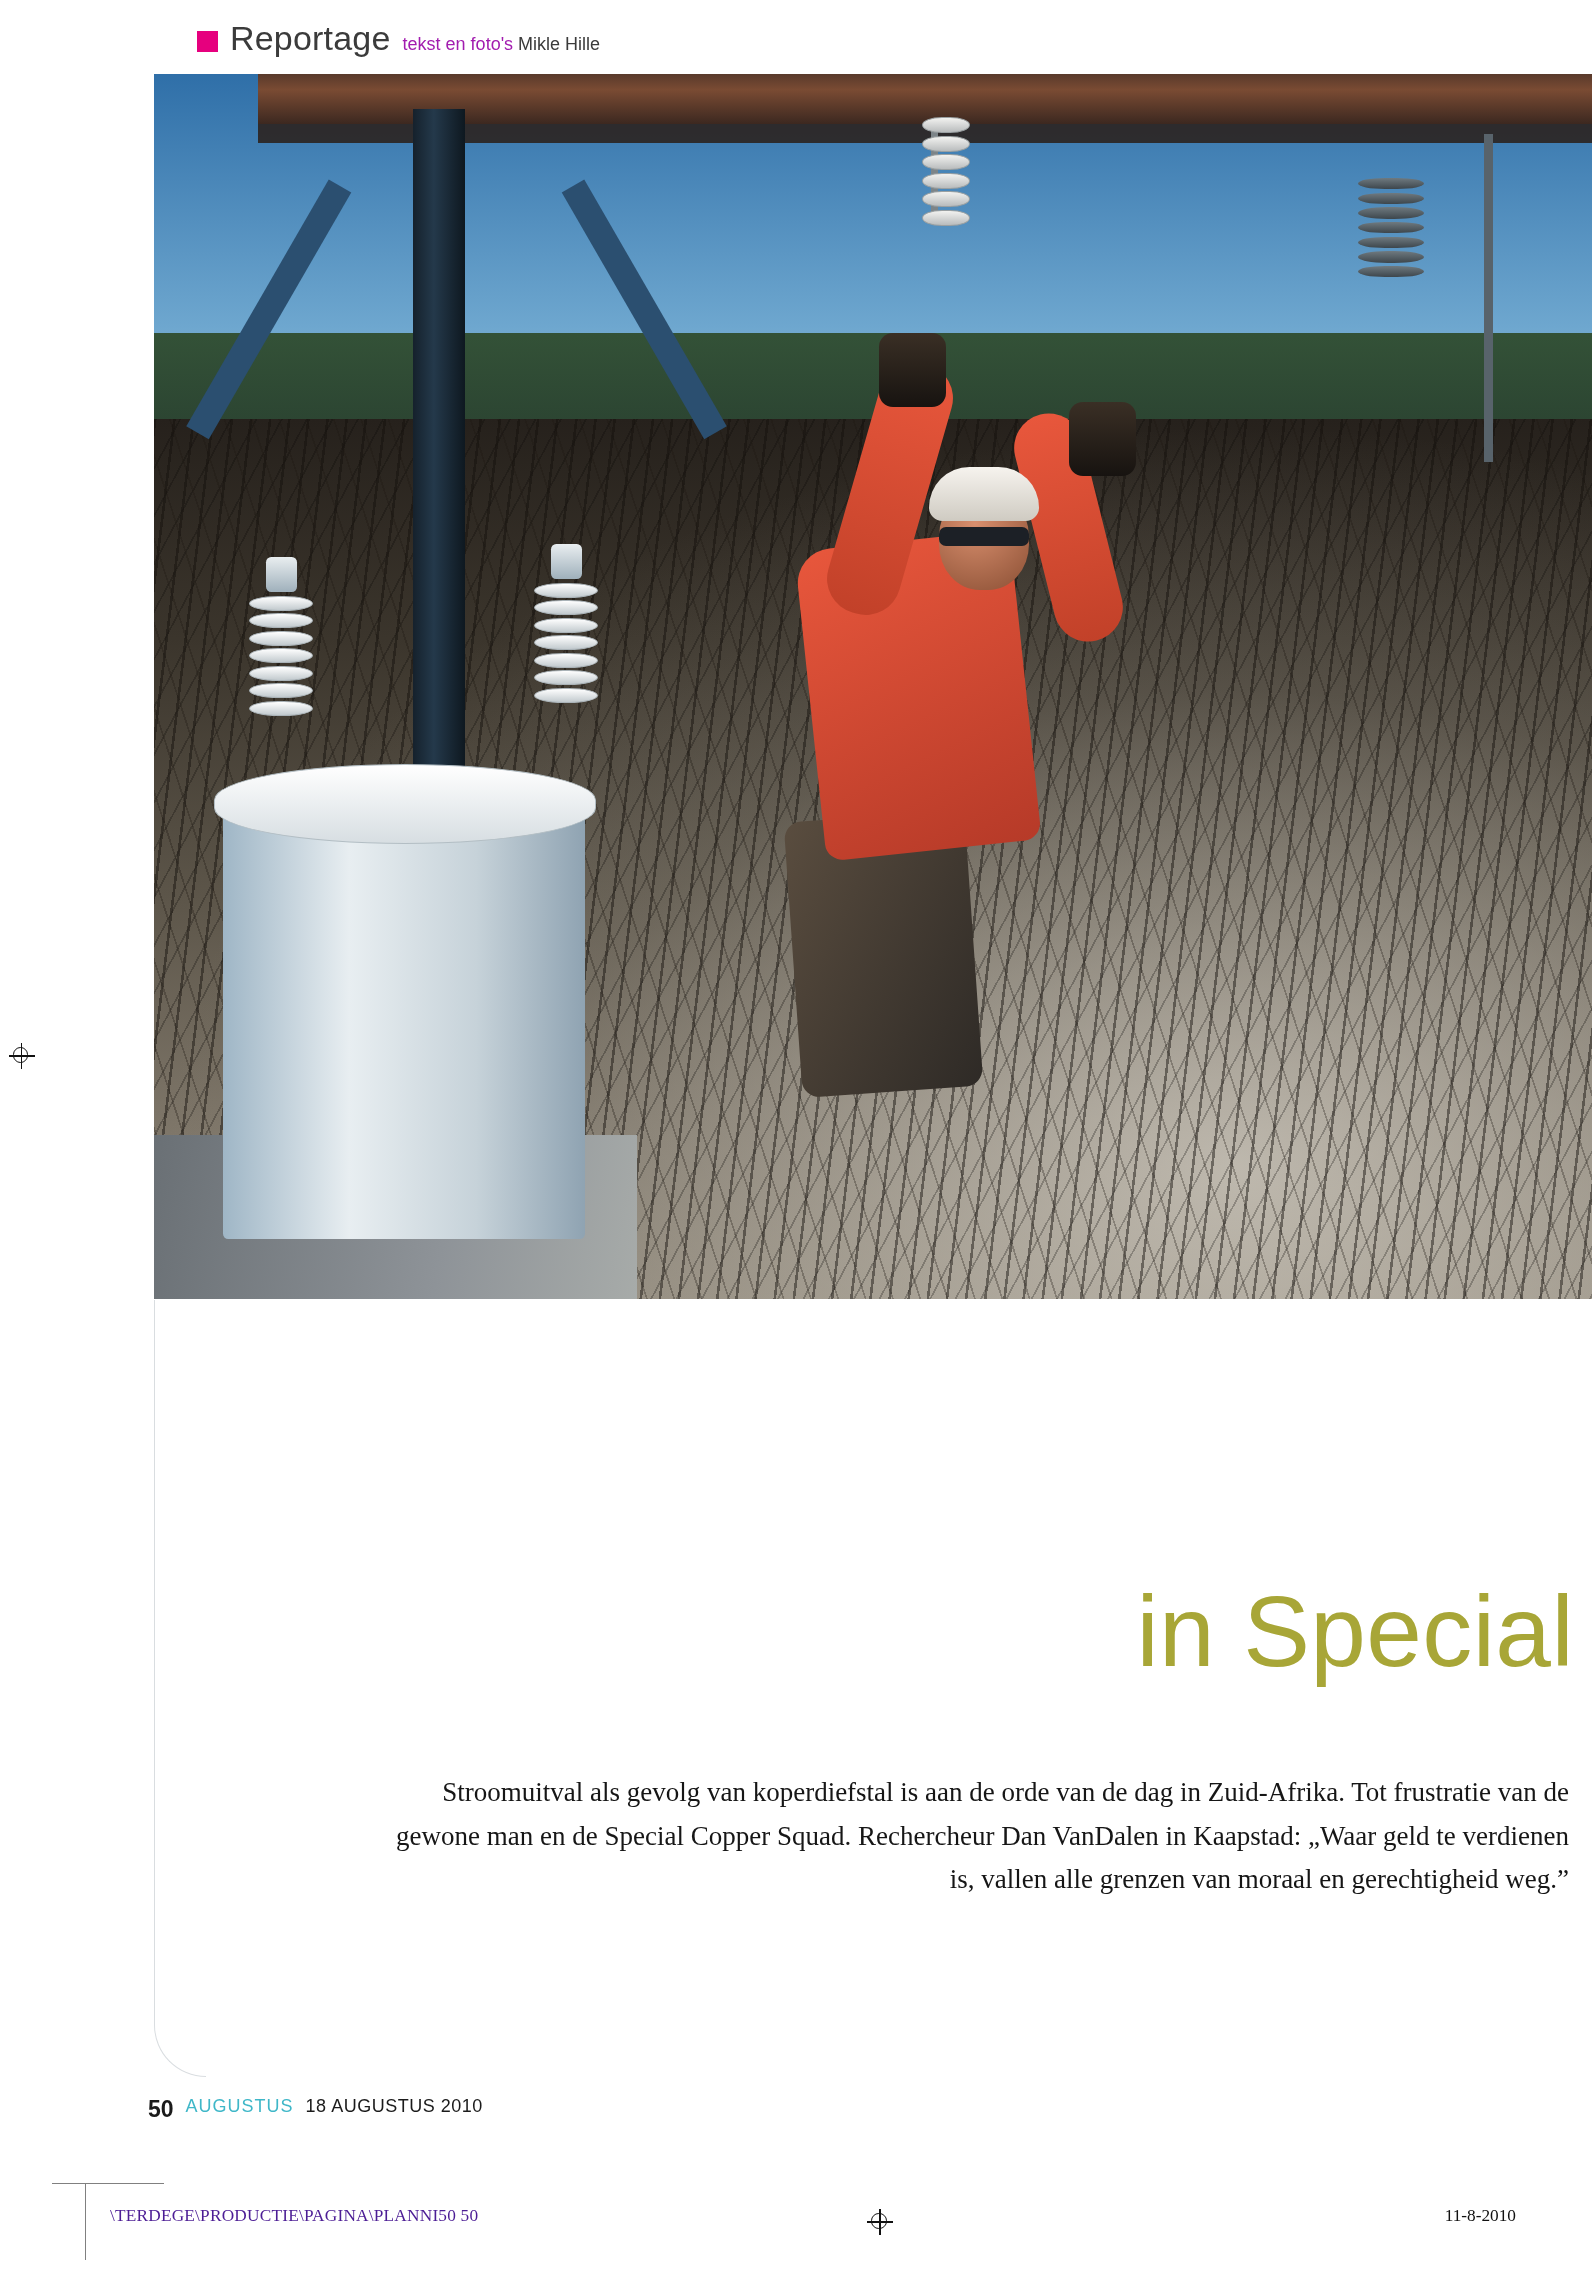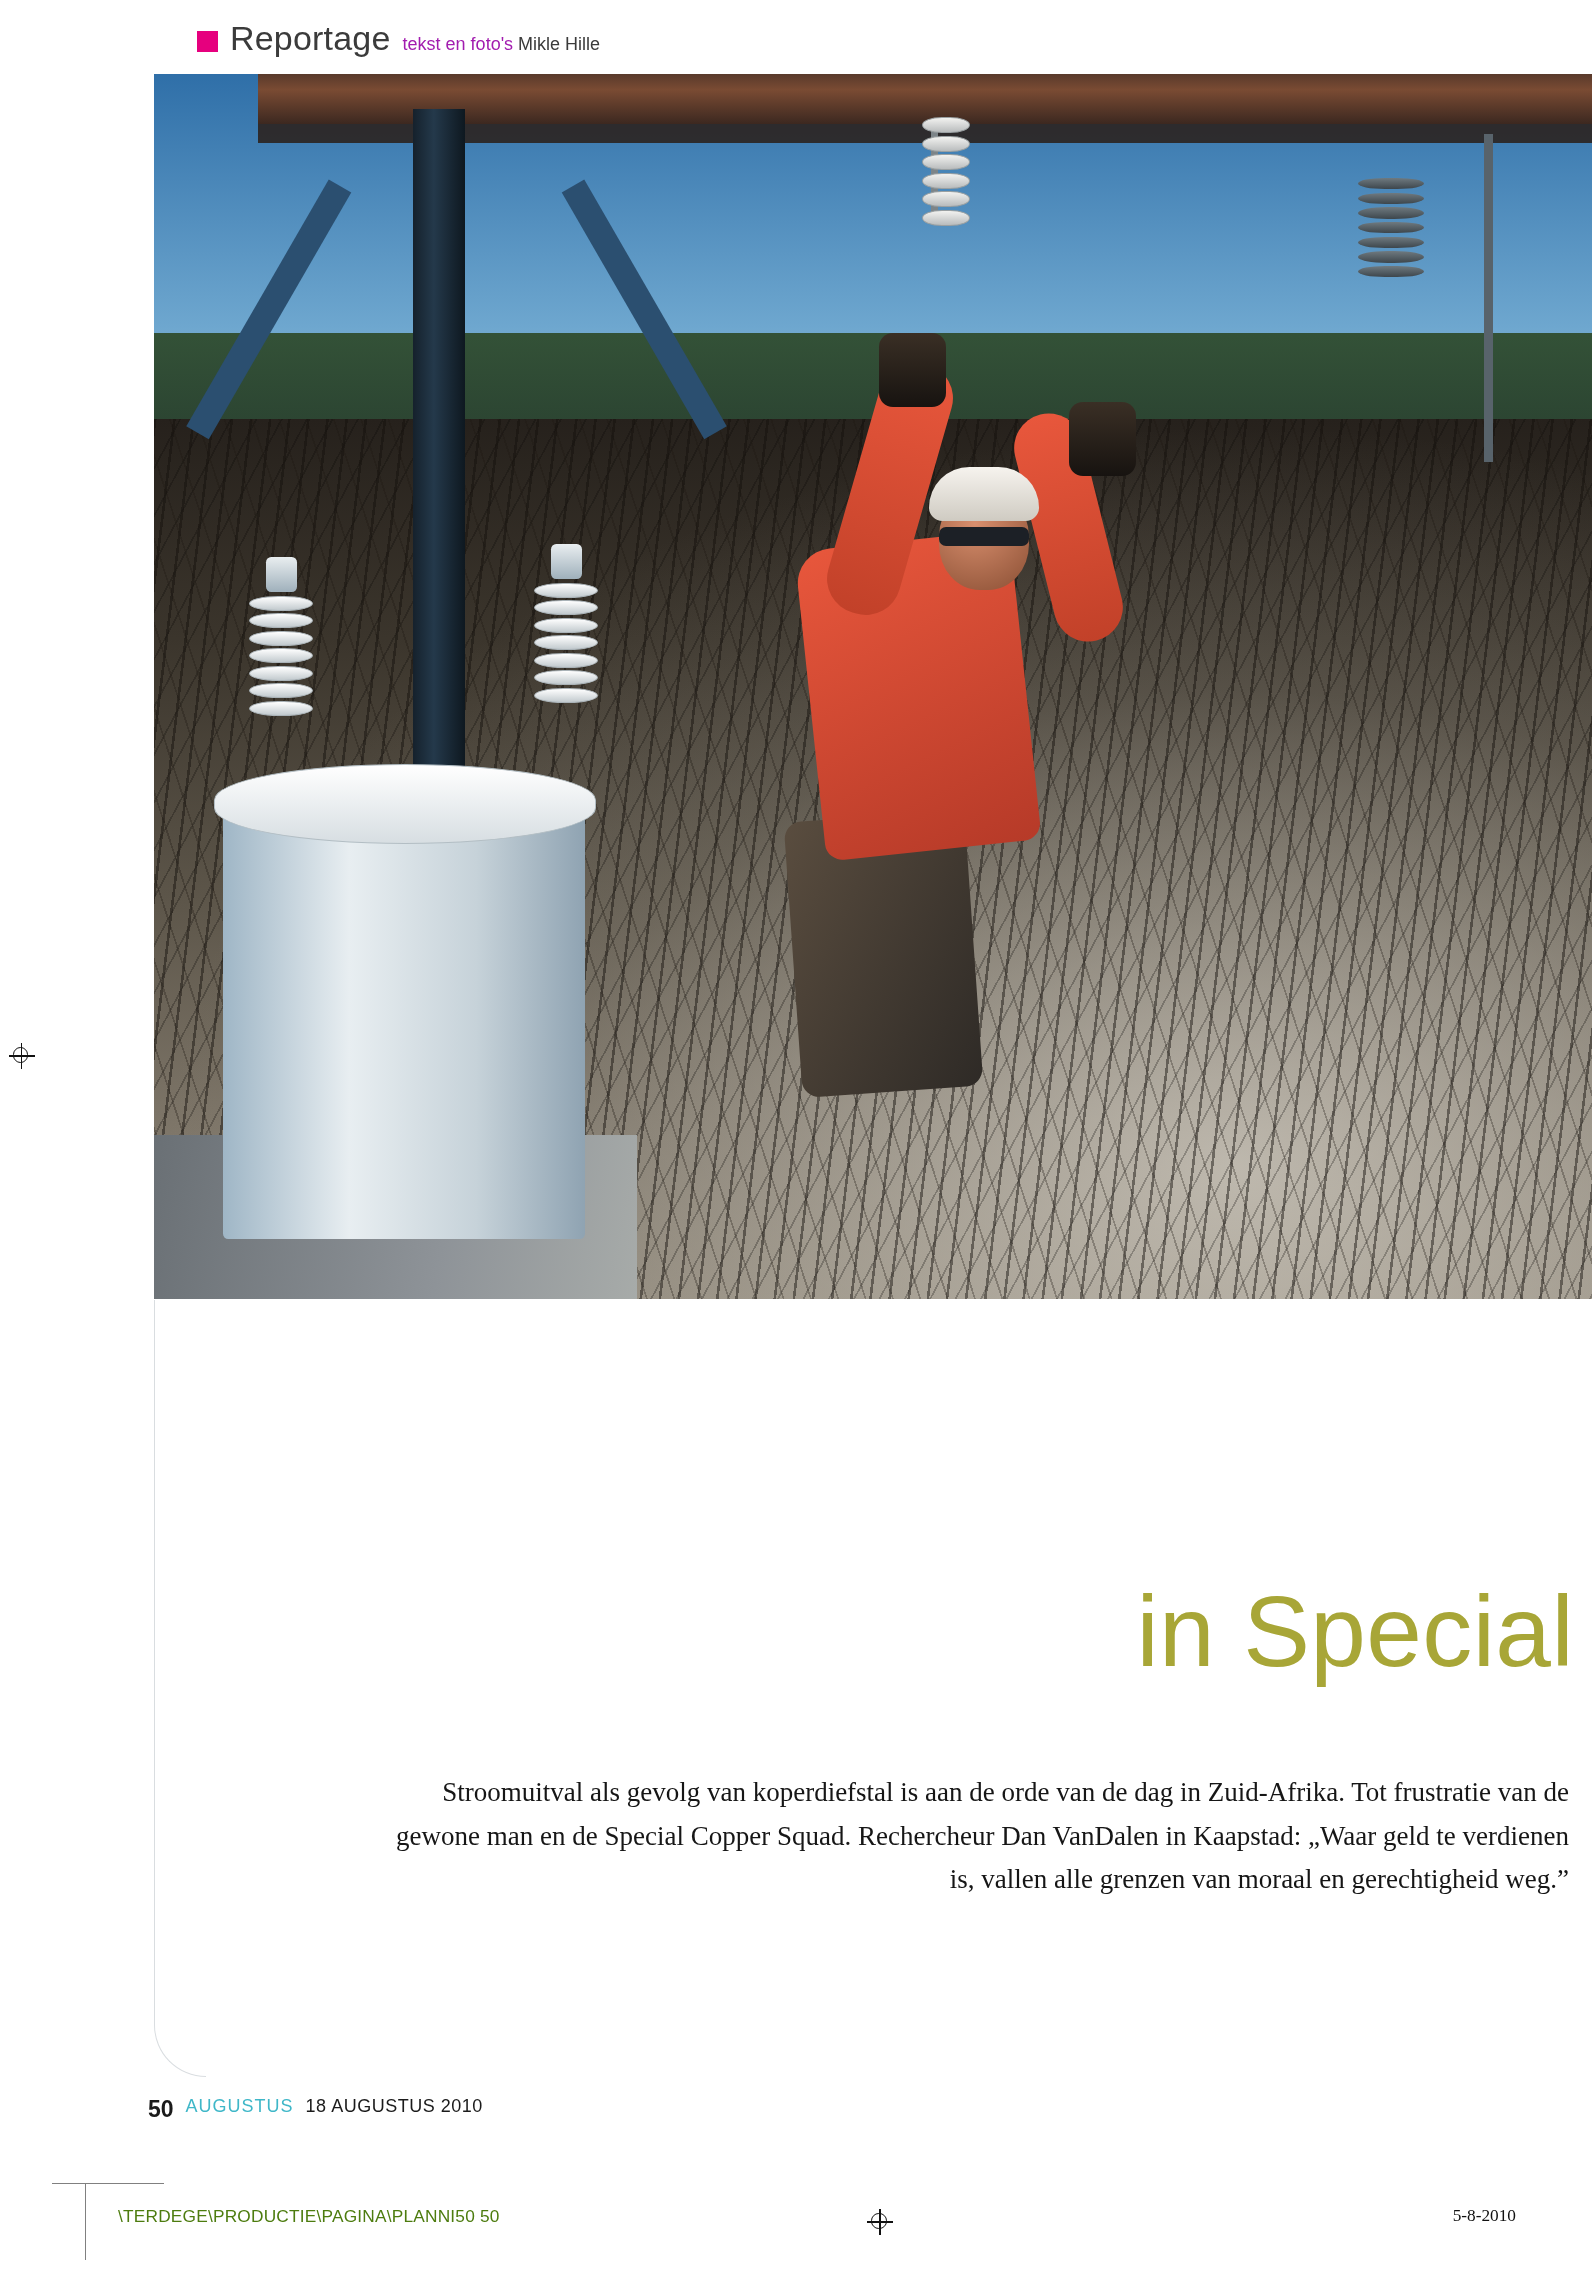--- a/index.html
+++ b/index.html
@@ -358,25 +358,25 @@
   .rule-v {
     position: absolute;
     left: 85px;
     top: 2184px;
     width: 0.9px;
     height: 76px;
     background: #808080;
   }
   .print-path {
     position: absolute;
-    left: 118px;
+    left: 110px;
     top: 2206px;
-    font-family: Liberation Sans, sans-serif;
+    font-family: Liberation Serif, serif;
     font-size: 17.3px;
-    color: #4d7c0f;
+    color: #4c1d95;
     letter-spacing: 0.2px;
   }
   .print-date {
     position: absolute;
     right: 76px;
     top: 2206px;
     font-family: "Liberation Serif", serif;
     font-size: 17.3px;
     color: #111;
   }
@@ -496,21 +496,21 @@
 
   <div class="folio">
     <span class="folio-num">50</span>
     <span class="folio-brand">AUGUSTUS</span>
     <span class="folio-date">18 AUGUSTUS 2010</span>
   </div>
 
   <div class="rule"></div>
   <div class="rule-v"></div>
   <div class="print-path">\TERDEGE\PRODUCTIE\PAGINA\PLANNI50  50</div>
-  <div class="print-date">5-8-2010</div>
+  <div class="print-date">11-8-2010</div>
 
   <div class="regmark reg-left">
       <span class="regcircle"></span>
     </div>
   <div class="regmark reg-bottom">
       <span class="regcircle"></span>
     </div>
 
 </div>
 

